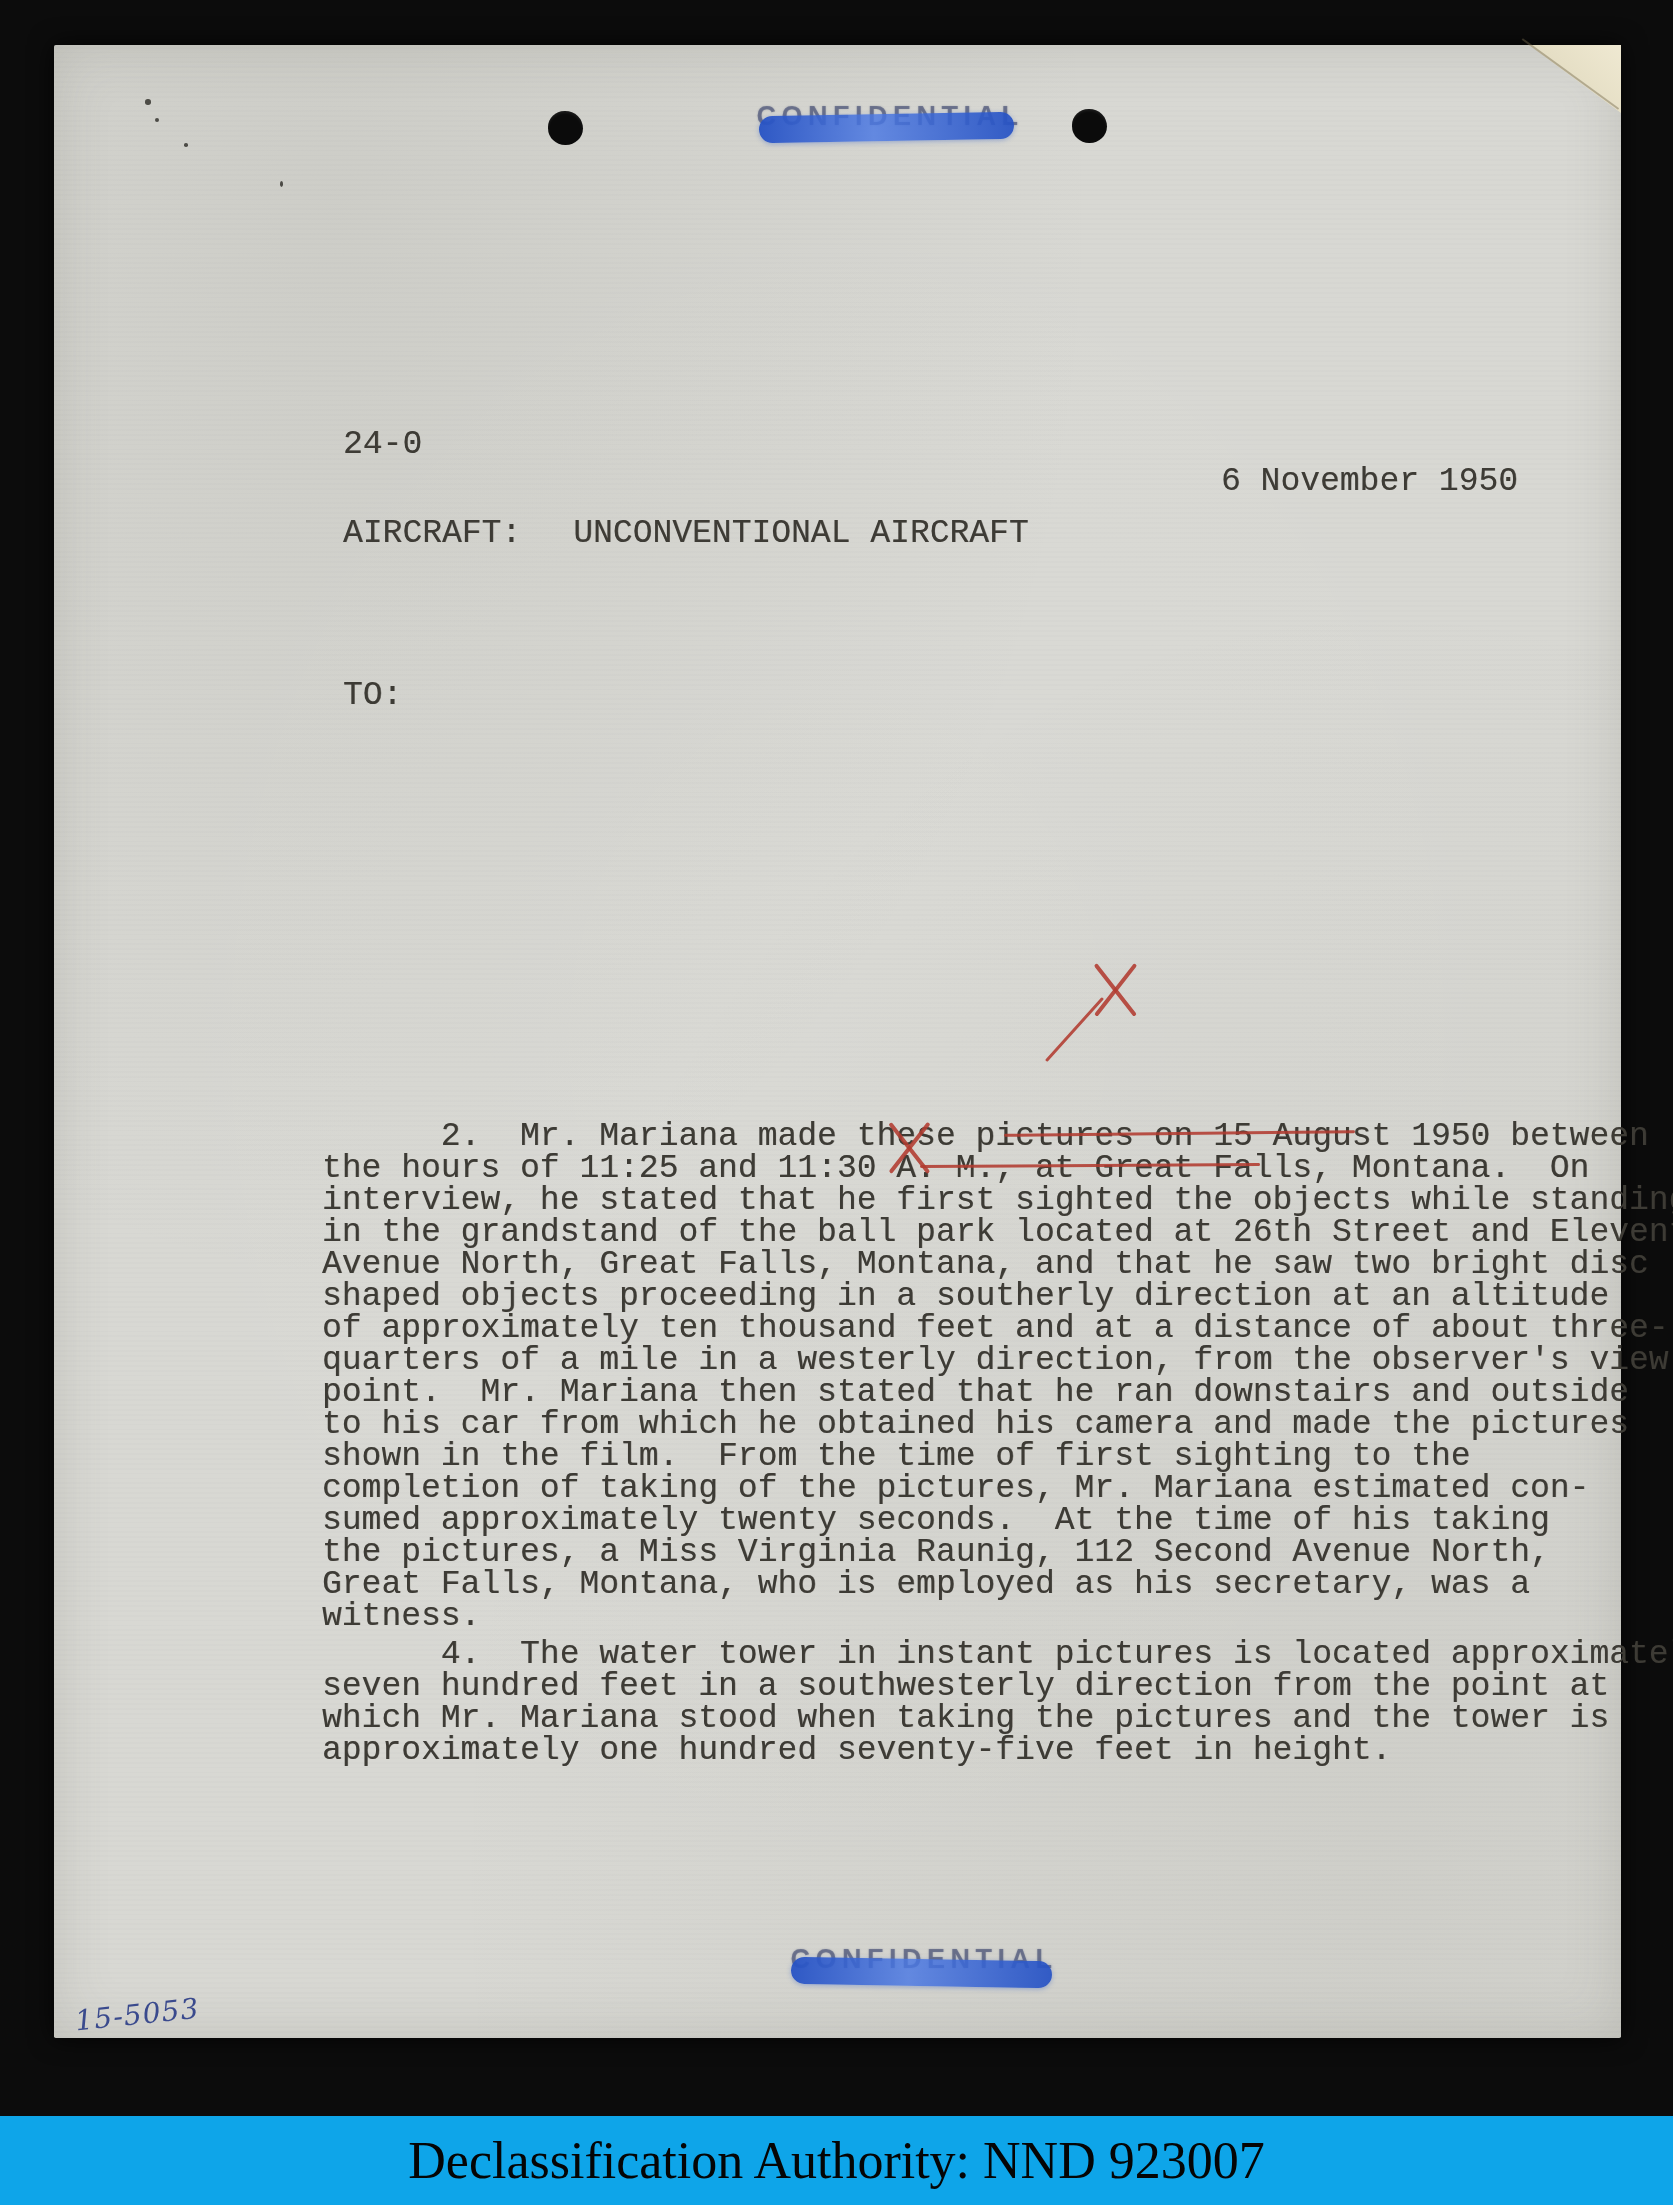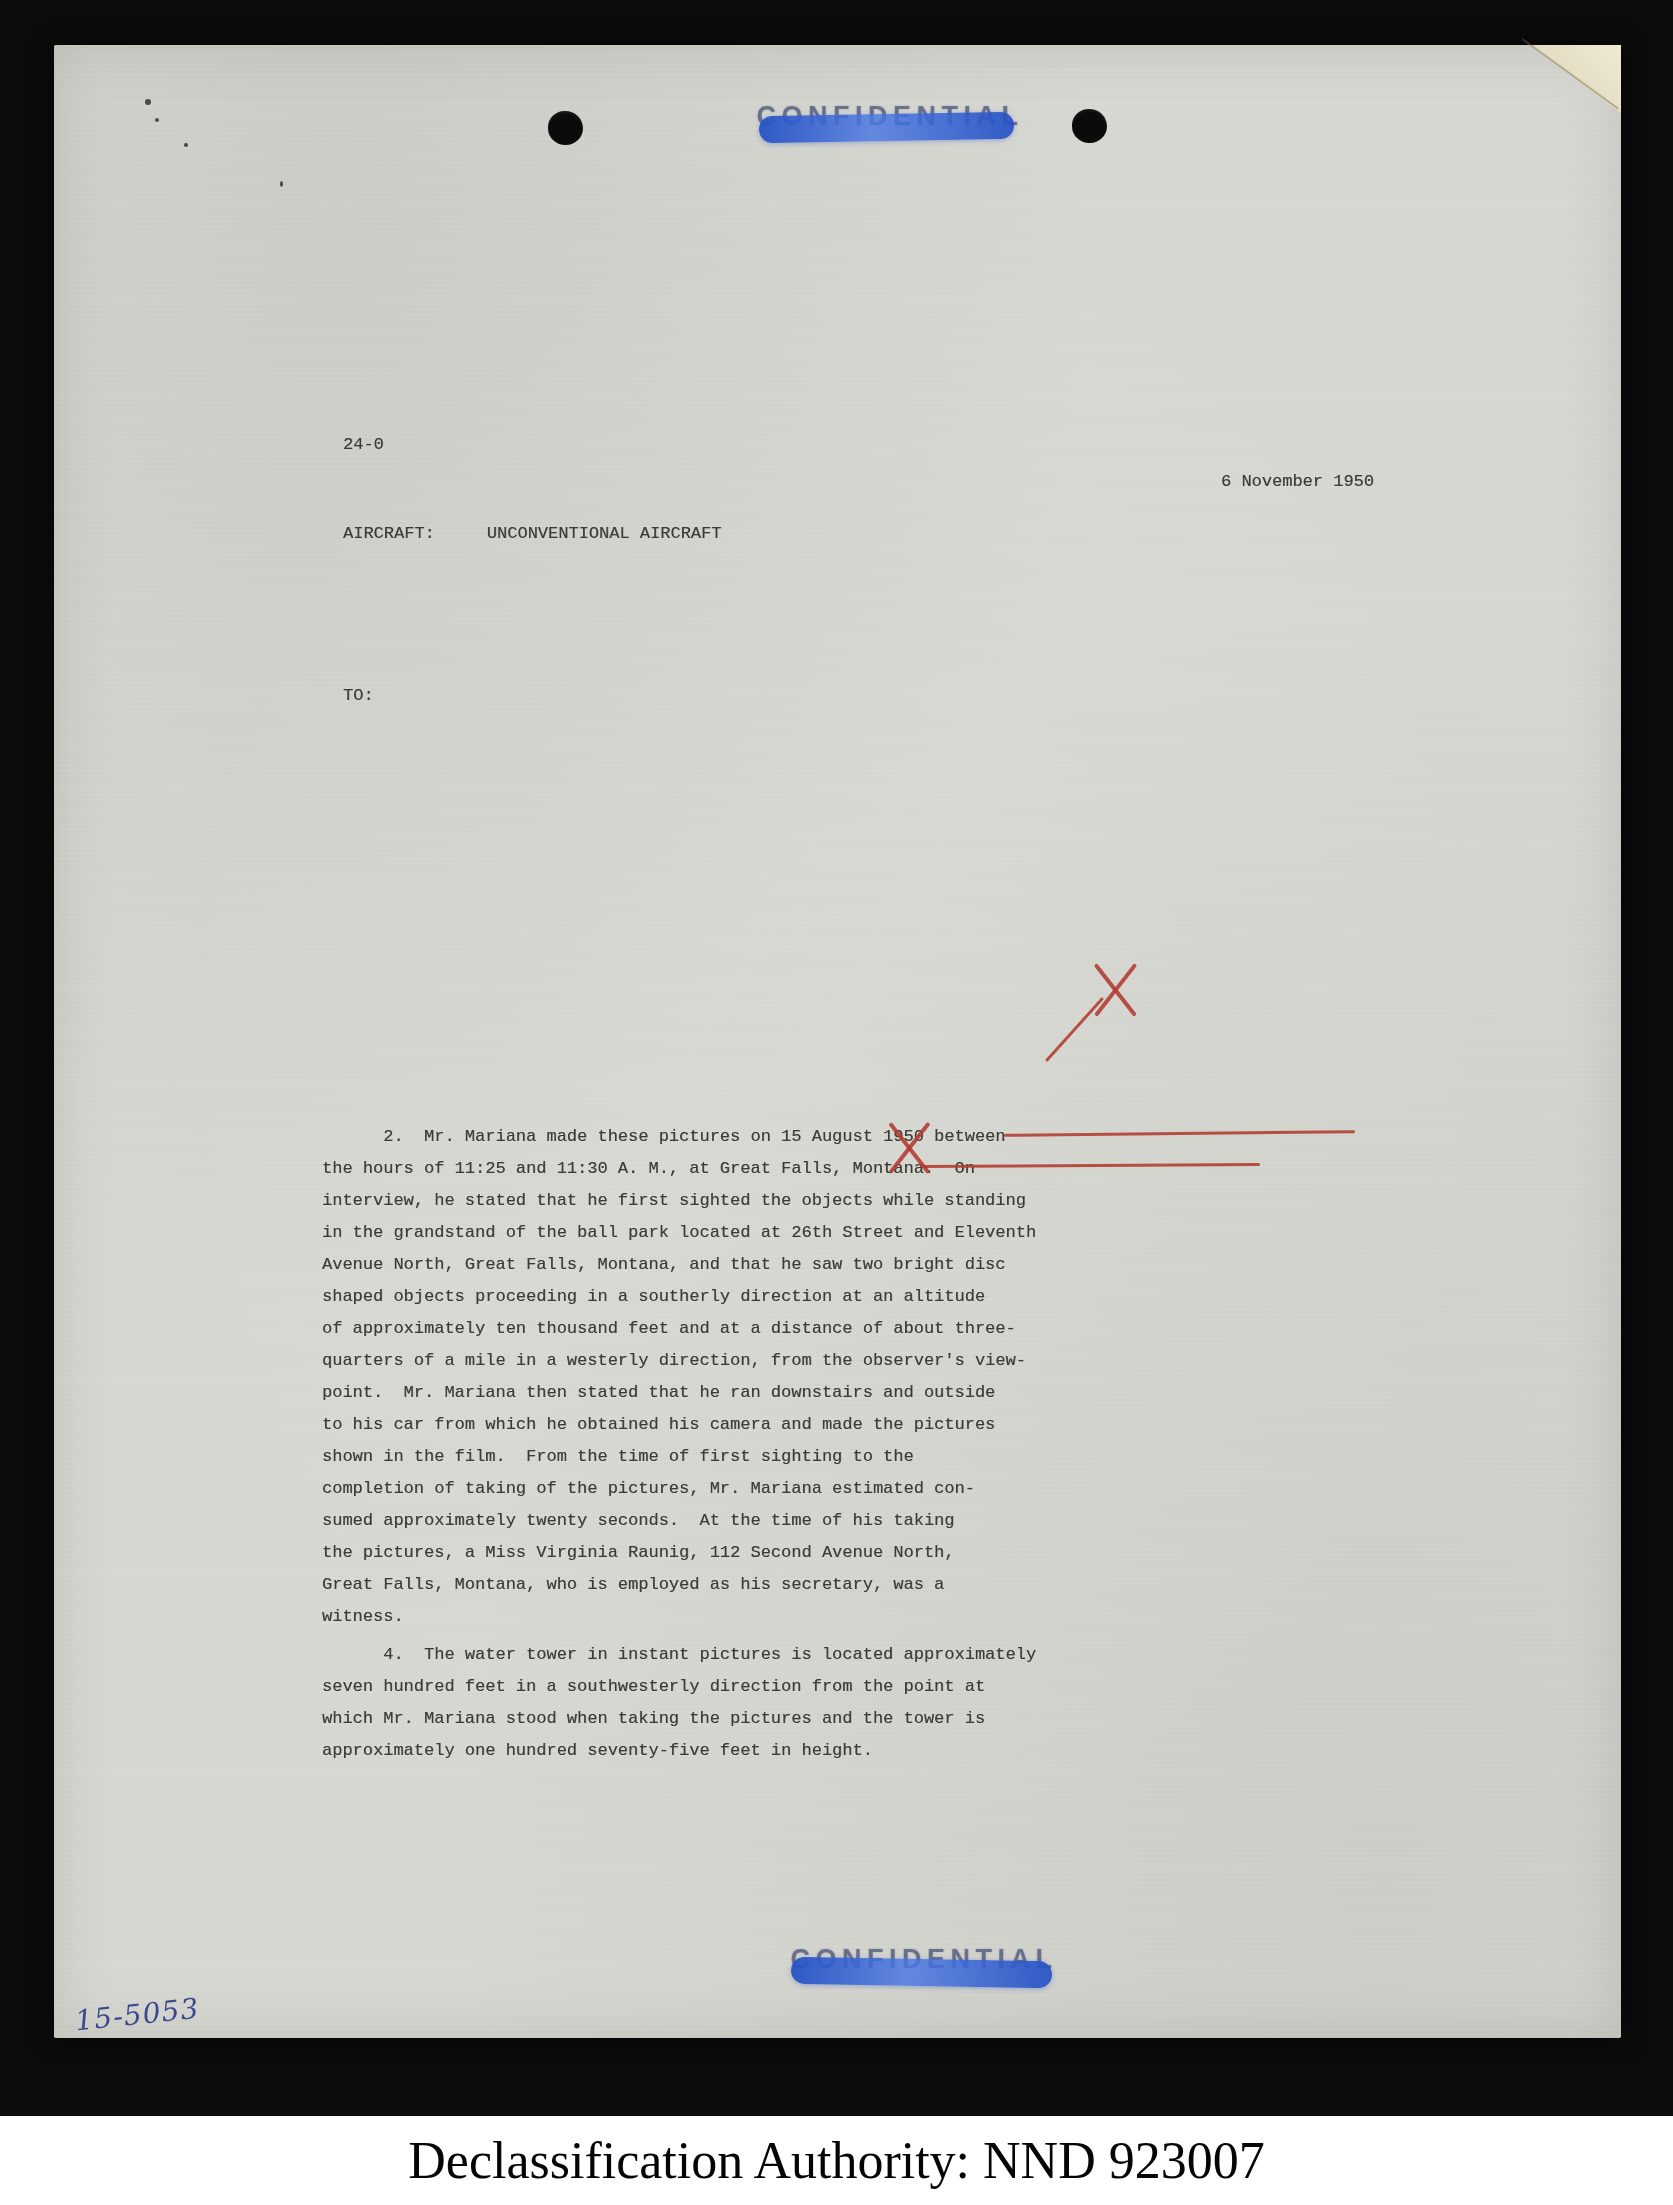--- a/index.html
+++ b/index.html
@@ -6,37 +6,37 @@
   .scan{position:relative;width:1673px;height:2205px;background:#0c0c0c;overflow:hidden;font-family:"Liberation Sans",sans-serif;}
   .paper{position:absolute;left:54px;top:45px;width:1567px;height:1993px;
     background-color:#d8d8d3;
     background-image:
       radial-gradient(ellipse at 18% 8%, rgba(110,110,98,0.10), transparent 42%),
       radial-gradient(ellipse at 85% 92%, rgba(95,95,82,0.08), transparent 50%),
       radial-gradient(ellipse at 50% 50%, rgba(255,255,252,0.06), transparent 70%),
       repeating-linear-gradient(0deg, rgba(0,0,0,0.012) 0 1.8px, transparent 1.8px 4.9px);
     box-shadow:0 0 24px rgba(0,0,0,0.8), inset 0 0 55px rgba(90,88,75,0.18);
     border-radius:1.8px;}
-  .typed{position:absolute;font-family:"Liberation Mono","DejaVu Sans Mono",monospace;font-size:17px;line-height:32px;color:#3d3b35;white-space:pre;text-shadow:0.4px 0.4px 0.5px rgba(55,52,45,0.45);}
+  .typed{position:absolute;font-family:"Liberation Mono","DejaVu Sans Mono",monospace;font-size:33px;line-height:32px;color:#3d3b35;white-space:pre;text-shadow:0.4px 0.4px 0.5px rgba(55,52,45,0.45);}
   .hole{position:absolute;width:35px;height:34px;background:#0b0b0b;border-radius:48% 52% 50% 50%;box-shadow:inset 0 1.8px 3px rgba(255,255,255,0.08);}
   .stamp{position:absolute;height:45px;}
   .stamp-text{position:absolute;left:0;top:0;width:100%;text-align:center;font-family:"Liberation Sans",sans-serif;font-weight:bold;font-size:27px;letter-spacing:5.5px;color:rgba(58,68,108,0.55);text-shadow:0 0 1.8px rgba(58,68,108,0.35);}
   .streak{position:absolute;height:27px;border-radius:13.4px;
     background:linear-gradient(90deg, rgba(38,82,196,0.95), rgba(74,120,228,0.82) 45%, rgba(38,82,196,0.93));
     box-shadow:0 1.2px 4.9px rgba(38,82,196,0.35);}
   .red-x{position:absolute;}
   .red-x::before,.red-x::after{content:"";position:absolute;left:-6%;top:50%;width:112%;height:3.6px;background:#b23b30;border-radius:2.4px;opacity:0.88;}
   .red-x::before{transform:rotate(52deg);}
   .red-x::after{transform:rotate(-52deg);}
   .red-line{position:absolute;height:3px;background:#b23b30;border-radius:1.8px;opacity:0.88;}
   .fold{position:absolute;top:0;right:0;width:92px;height:68px;clip-path:polygon(100% 0,0 0,100% 100%);background:linear-gradient(225deg,#efe9d2,#dcd4b8);}
   .fold-crease{position:absolute;top:28px;right:-8.5px;width:119px;height:1.8px;background:rgba(115,105,75,0.45);transform:rotate(36deg);}
   .speck{position:absolute;background:#2c2a26;border-radius:50%;opacity:0.8;}
   .handwriting{position:absolute;font-family:"DejaVu Serif",serif;font-style:italic;font-size:28px;color:#3a4a8d;transform:rotate(-6deg);letter-spacing:1.2px;}
-  .banner{position:absolute;left:0;top:2116px;width:1673px;height:89px;background:#ffffff;display:flex;align-items:center;justify-content:center;}
+  .banner{position:absolute;left:0;top:2116px;width:1673px;height:89px;background:#0ea5e9;display:flex;align-items:center;justify-content:center;}
   .banner span{font-family:"Liberation Serif","DejaVu Serif",serif;font-size:52px;color:#050505;}
   .subject-value{margin-left:52px;}
 </style>
 </head>
 <body>
 
 <div class="scan">
 
   <div class="paper">
 

